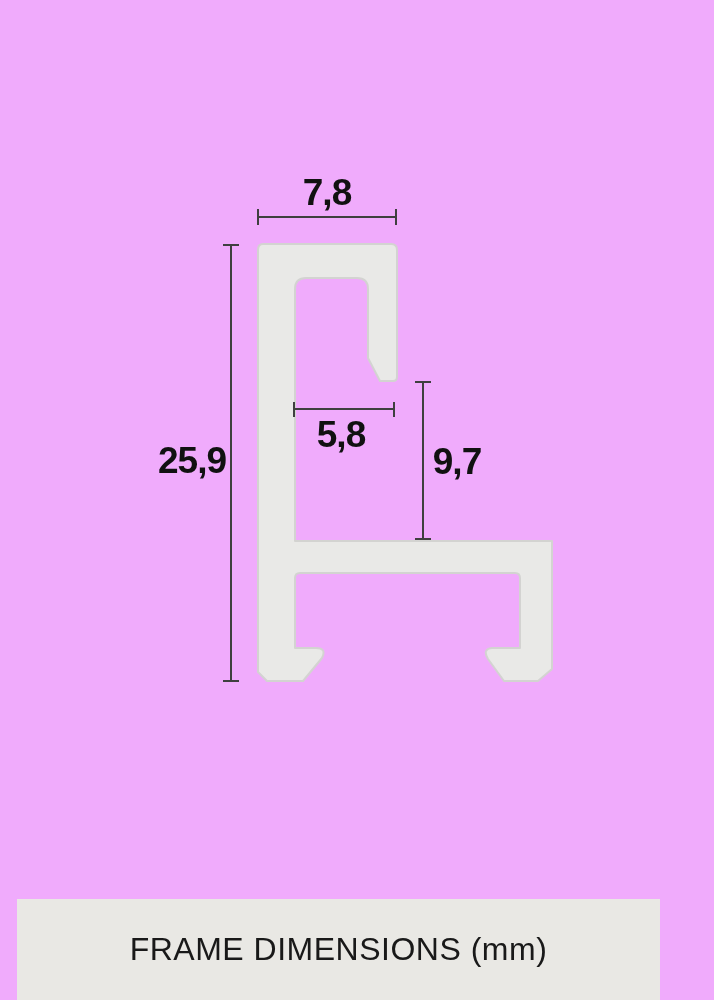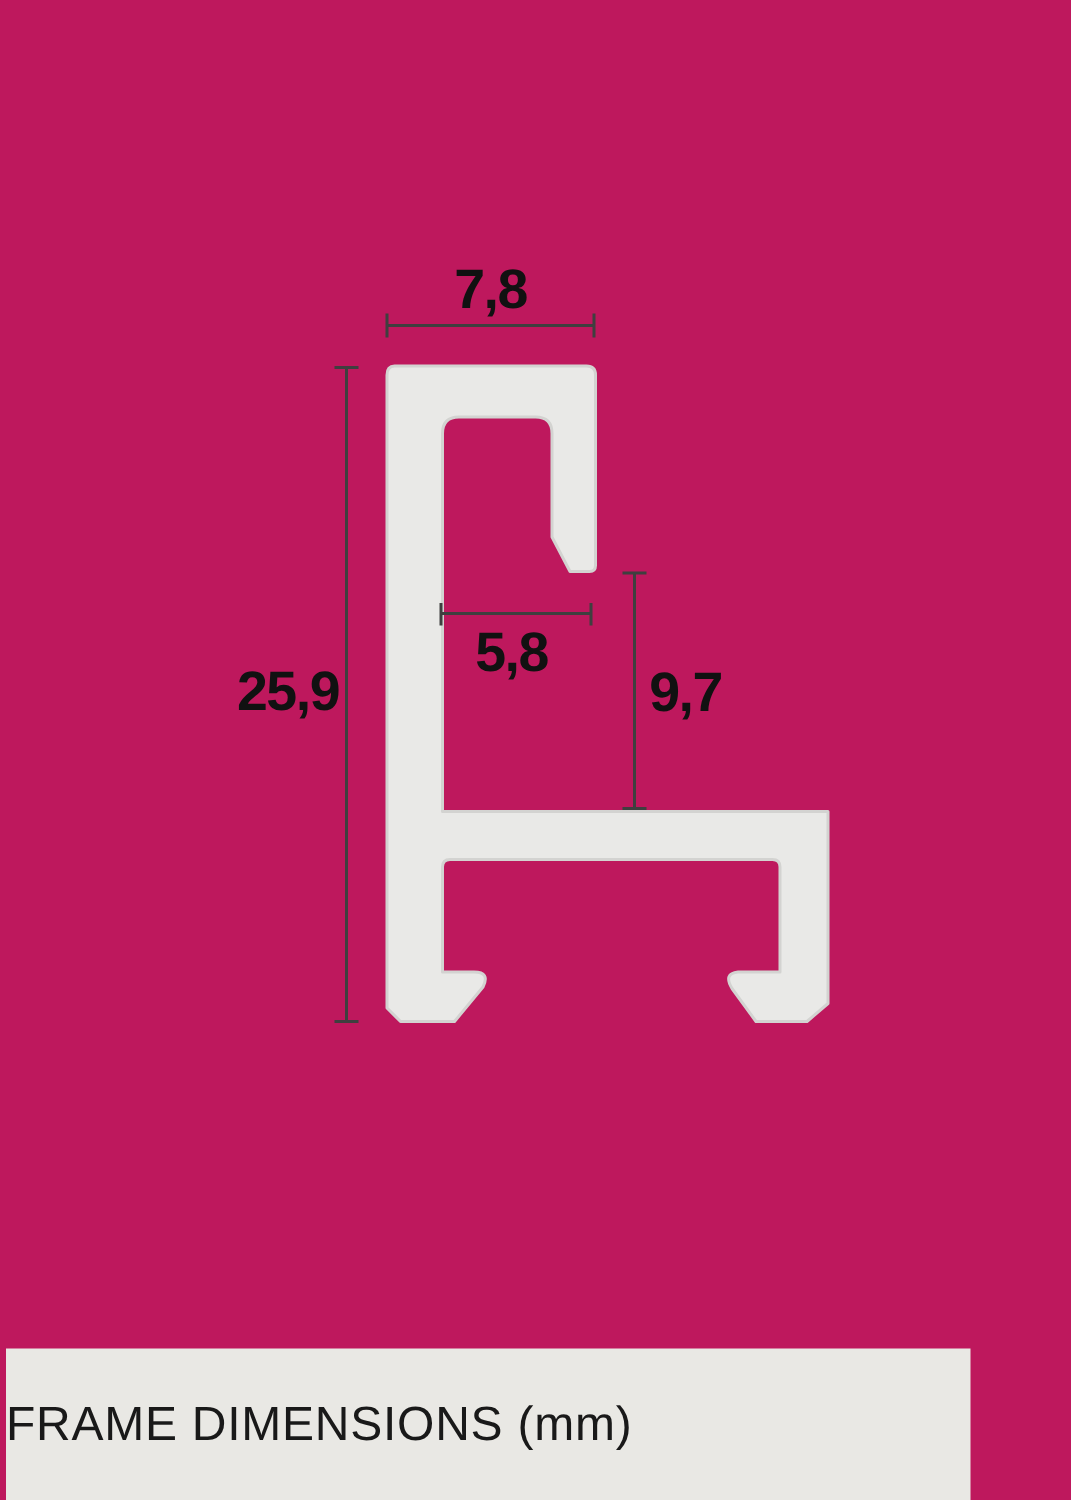--- a/index.html
+++ b/index.html
@@ -4,21 +4,21 @@
 <style>
   html, body {
     margin: 0;
     padding: 0;
     background: #ffffff;
   }
   .screen {
     position: relative;
     width: 714px;
     height: 1000px;
-    background: #be185d;
+    background: #f0abfc;
     overflow: hidden;
     font-family: "Liberation Sans", sans-serif;
   }
   .drawing {
     position: absolute;
     top: 0;
     left: 0;
   }
   .profile-shape {
     fill: #e9e9e7;
@@ -34,27 +34,28 @@
   .dim-label {
     fill: #111111;
     font-family: "Liberation Sans", sans-serif;
     font-weight: bold;
     font-size: 37px;
     letter-spacing: -1px;
     text-anchor: middle;
   }
   .caption-bar {
     position: absolute;
-    left: 4px;
+    left: 17px;
     top: 899px;
     width: 643px;
     height: 101px;
     background: #e9e8e4;
     display: flex;
     align-items: center;
+    justify-content: center;
   }
   .caption-text {
     color: #191919;
     font-family: "Liberation Sans", sans-serif;
     font-size: 32px;
     font-weight: normal;
     letter-spacing: 0.5px;
     white-space: nowrap;
   }
 </style>

